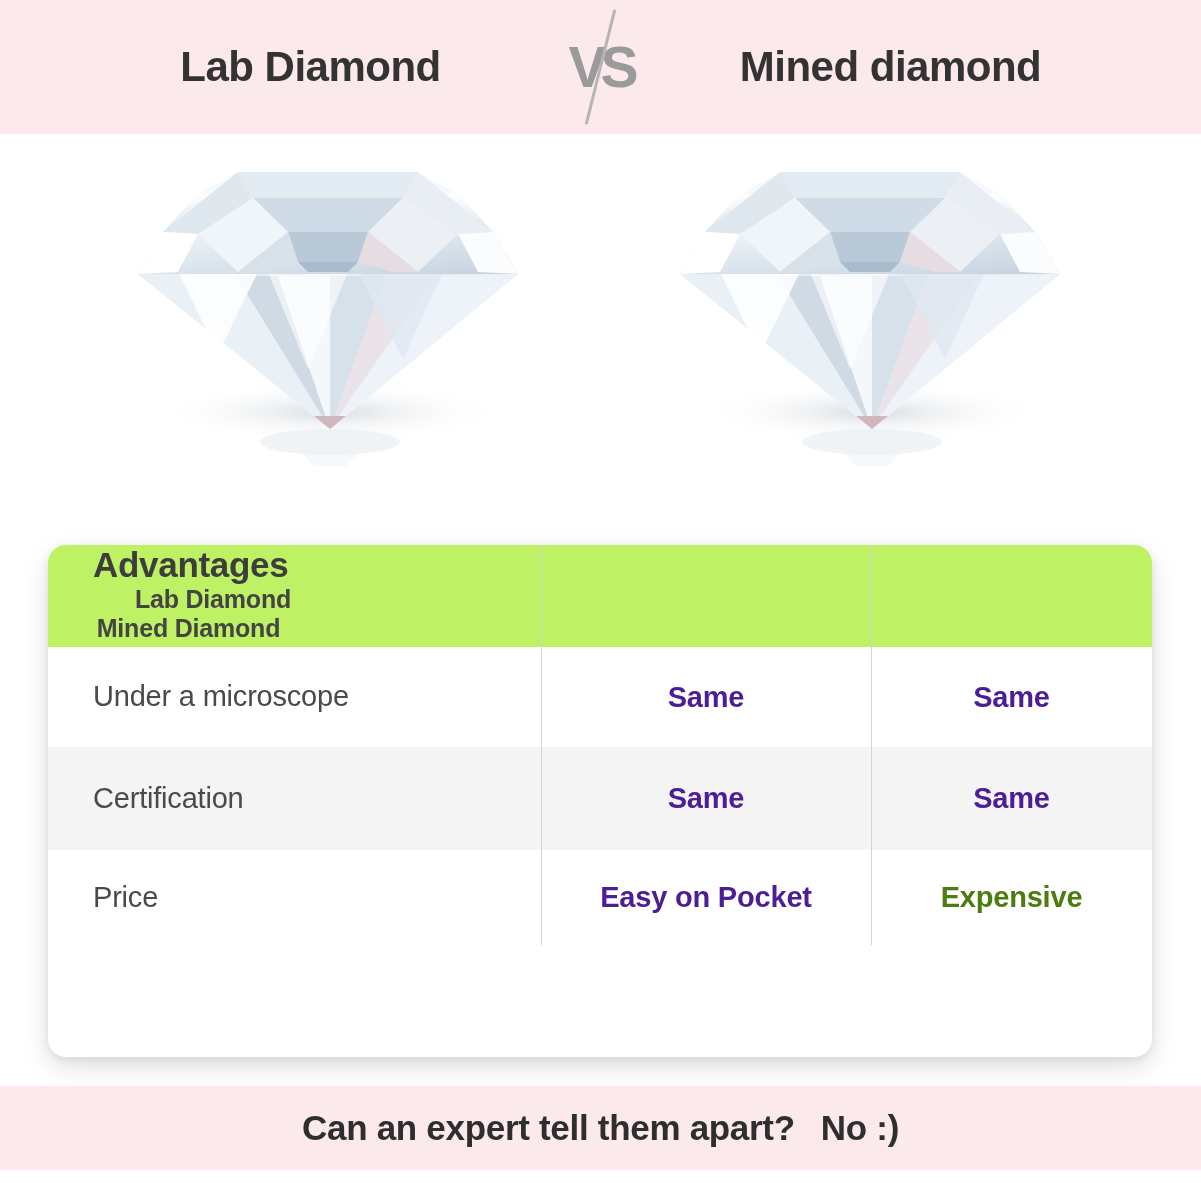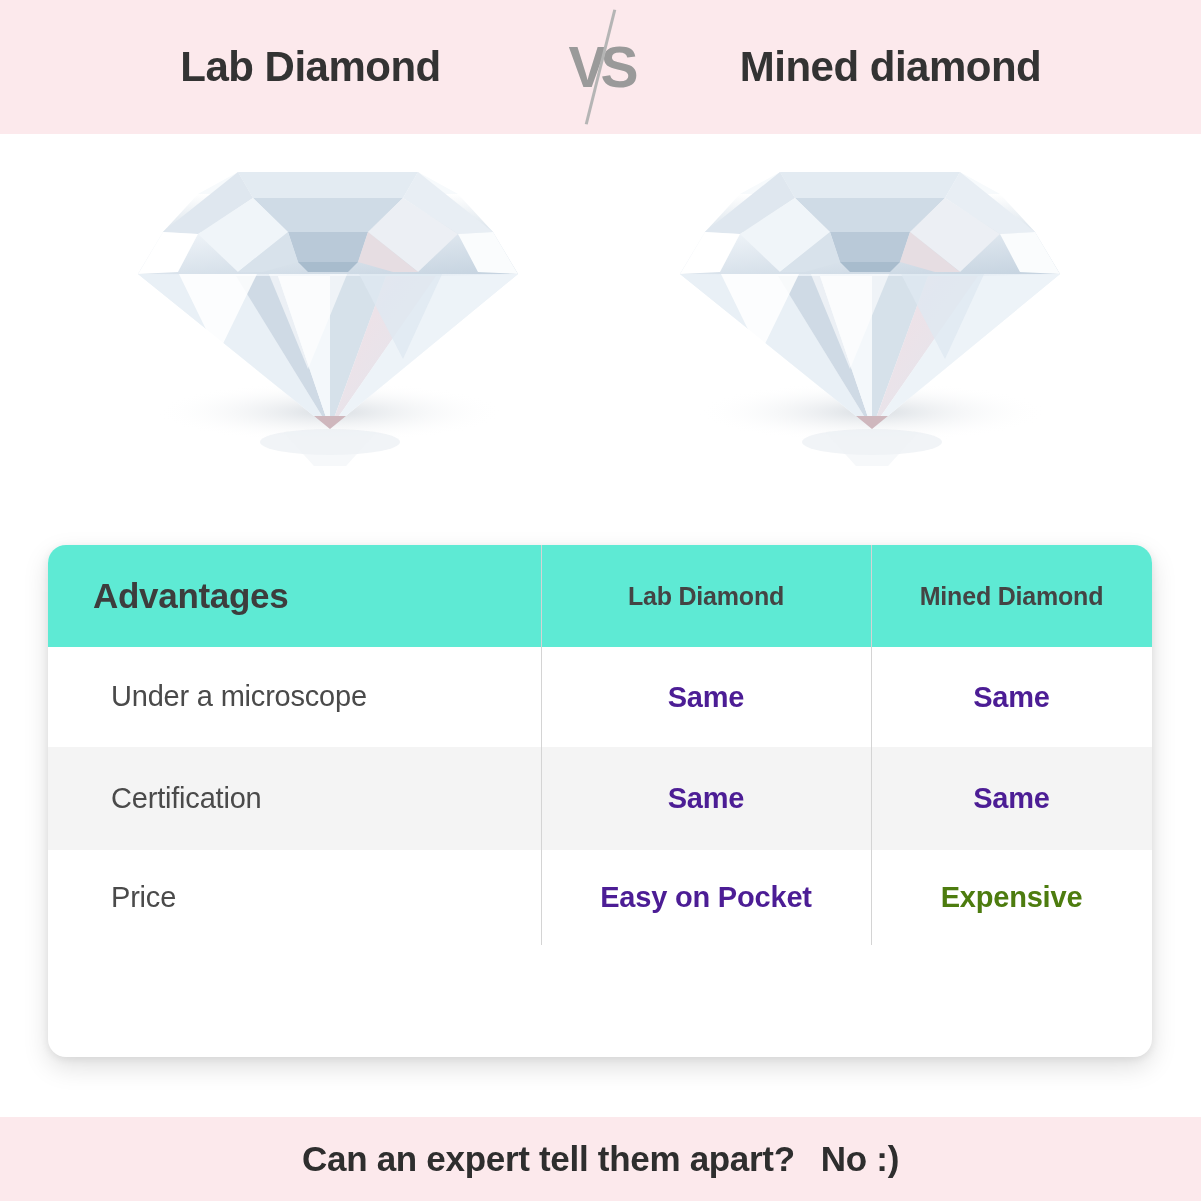--- a/index.html
+++ b/index.html
@@ -47,21 +47,21 @@
   .diamond-slot.two{left:660px;}
   .diamond-slot svg{display:block;width:420px;height:330px;}
 
   
   .table-card{
     position:absolute;left:48px;top:545px;width:1104px;height:512px;
     border-radius:18px;overflow:hidden;background:#ffffff;
     box-shadow:0 10px 26px rgba(0,0,0,0.13), 0 2px 8px rgba(0,0,0,0.07);
   }
   .trow{display:flex;width:100%;position:relative;}
-  .thead{height:102px;background:#5eead4;}
+  .thead{height:102px;background:#bef264;flex-direction:column;}
   .trow.r0{height:100px;background:#ffffff;}
   .trow.r1{height:103px;background:#f4f4f4;}
   .trow.r2{height:95px;background:#ffffff;}
   .trow.r3{height:112px;background:#f4f4f4;}
 
   .cell-feature{
     width:493px;display:flex;align-items:center;
     padding-left:45px;box-sizing:border-box;
   }
   .cell-val{
@@ -71,39 +71,39 @@
   .cell-val.second{width:281px;}
 
   .thead .cell-feature span{
     font-size:35px;font-weight:bold;color:#3d3d3d;letter-spacing:-0.3px;
   }
   .thead .cell-val span{
     font-size:25px;font-weight:bold;color:#444444;letter-spacing:-0.2px;
   }
 
   .feature-text{
-    font-size:29px;color:#4a4a4a;line-height:1.3;letter-spacing:-0.2px;margin-left:18px;
+    font-size:29px;color:#4a4a4a;line-height:1.3;letter-spacing:-0.2px;
   }
   .val-text{font-size:29px;font-weight:bold;letter-spacing:-0.2px;}
   .val-green{color:#4c1d95;}
   .val-red{color:#4d7c0f;}
 
   
   .vdiv{
     position:absolute;width:1px;background:#c9c9c9;
     top:22px;bottom:0;
   }
   .vdiv.a{left:493px;}
   .vdiv.b{left:823px;}
   .trow .vdiv{top:0;bottom:0;background:#d4d4d4;}
   .trow.r3 .vdiv{bottom:12px;}
 
   
   .footer-band{
-    position:absolute;left:0;top:1117px;width:1201px;height:84px;
+    position:absolute;left:0;top:1086px;width:1201px;height:84px;
     background:#fce9ec;display:flex;align-items:center;justify-content:center;
   }
   .footer-text{
     font-size:35px;font-weight:bold;color:#2e2e2e;letter-spacing:-0.3px;
   }
   .footer-answer{margin-left:26px;}
 </style>
 </head>
 <body>
 

